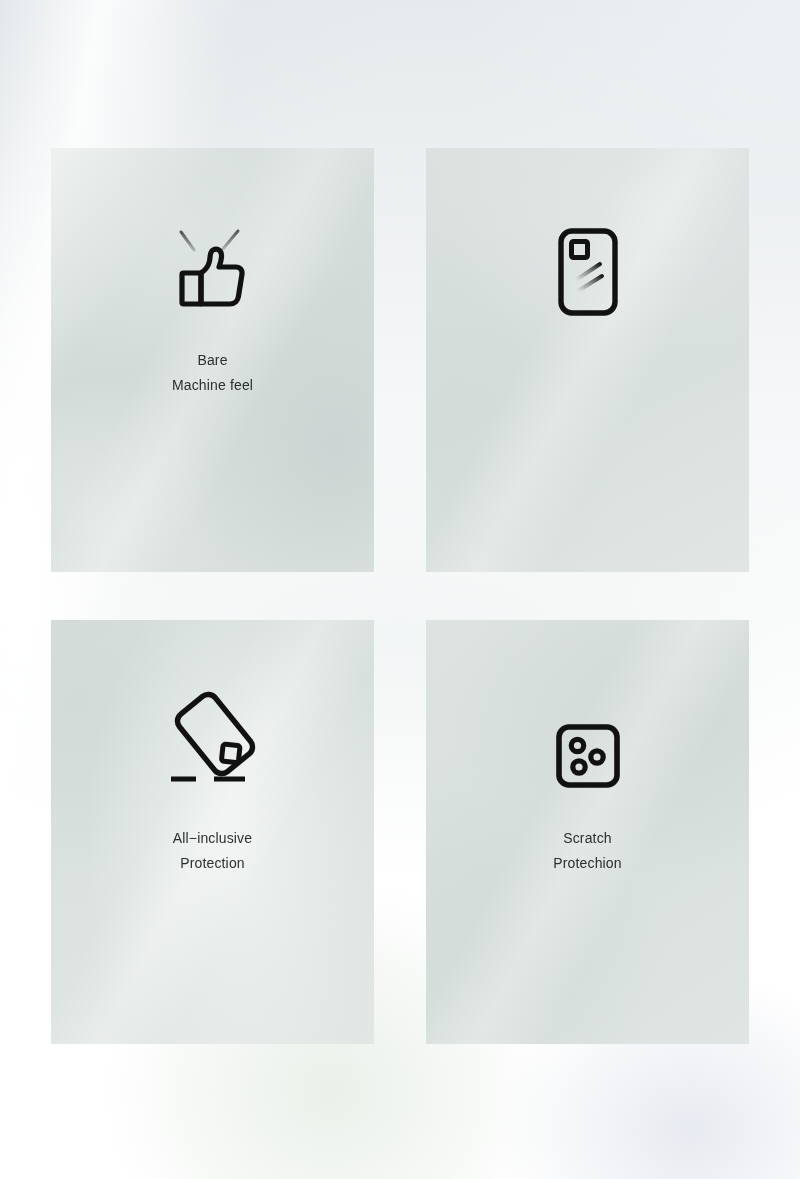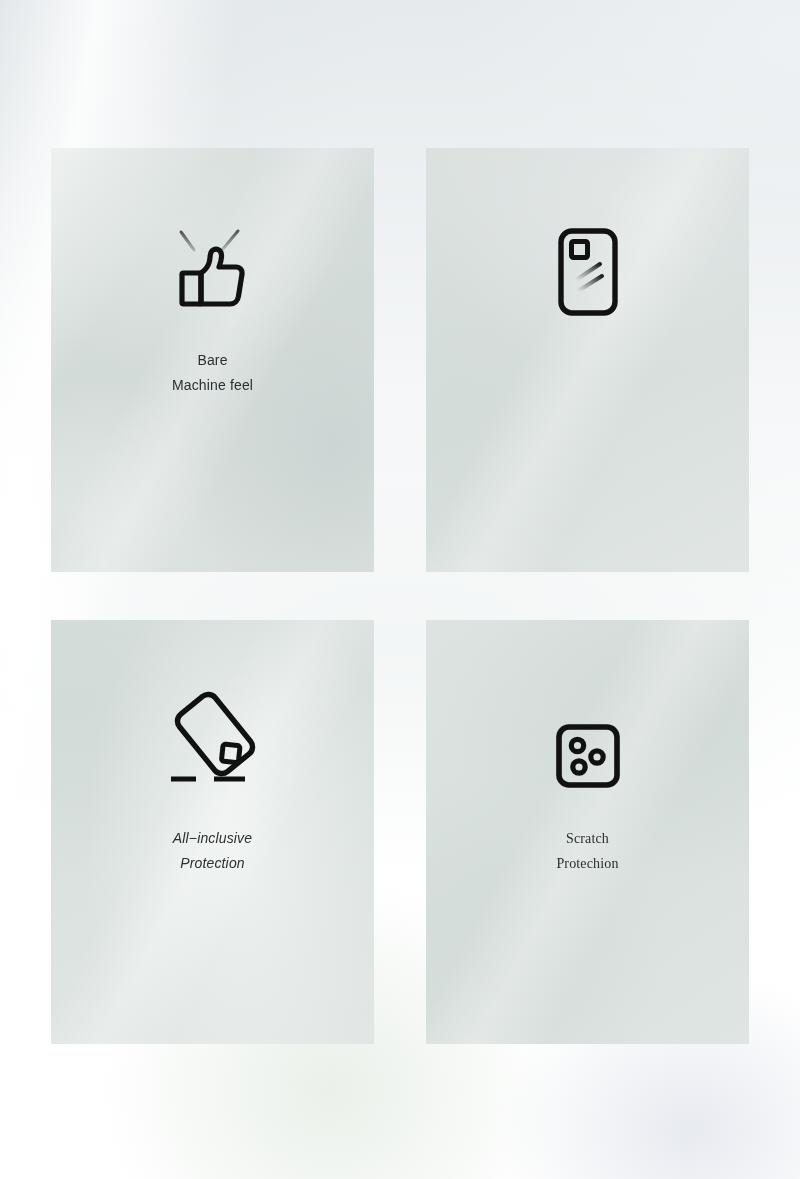--- a/index.html
+++ b/index.html
@@ -77,28 +77,26 @@
     background:
       radial-gradient(ellipse 300px 250px at 65% 12%, #e2e7e6 0%, rgba(226,231,230,0) 72%),
       radial-gradient(ellipse 240px 300px at 10% 62%, #d4dcda 0%, rgba(212,220,218,0) 72%),
       linear-gradient(152deg, #dbe1df 0%, #d6dedc 50%, #e1e6e4 100%);
   }
   .card-3 {
     background:
       radial-gradient(ellipse 220px 420px at 58% 55%, #eef2f1 0%, rgba(238,242,241,0) 70%),
       radial-gradient(ellipse 260px 240px at 8% 20%, #d2dbd8 0%, rgba(210,219,216,0) 72%),
       linear-gradient(165deg, #d6dedb 0%, #dbe2df 55%, #e2e7e5 100%);
-    font-style: italic;
   }
   .card-4 {
     background:
       radial-gradient(ellipse 300px 220px at 75% 22%, #d2dad8 0%, rgba(210,218,216,0) 74%),
       radial-gradient(ellipse 240px 240px at 20% 78%, #d4dcd9 0%, rgba(212,220,217,0) 72%),
       linear-gradient(145deg, #dde3e1 0%, #d7dfdc 48%, #dfe5e3 100%);
-    font-family: Liberation Serif, serif;
   }
 
   .icon-wrap {
     position: relative;
     z-index: 2;
     display:flex;
     align-items:flex-end;
     justify-content:center;
   }
   .icon-wrap svg { display:block; }

